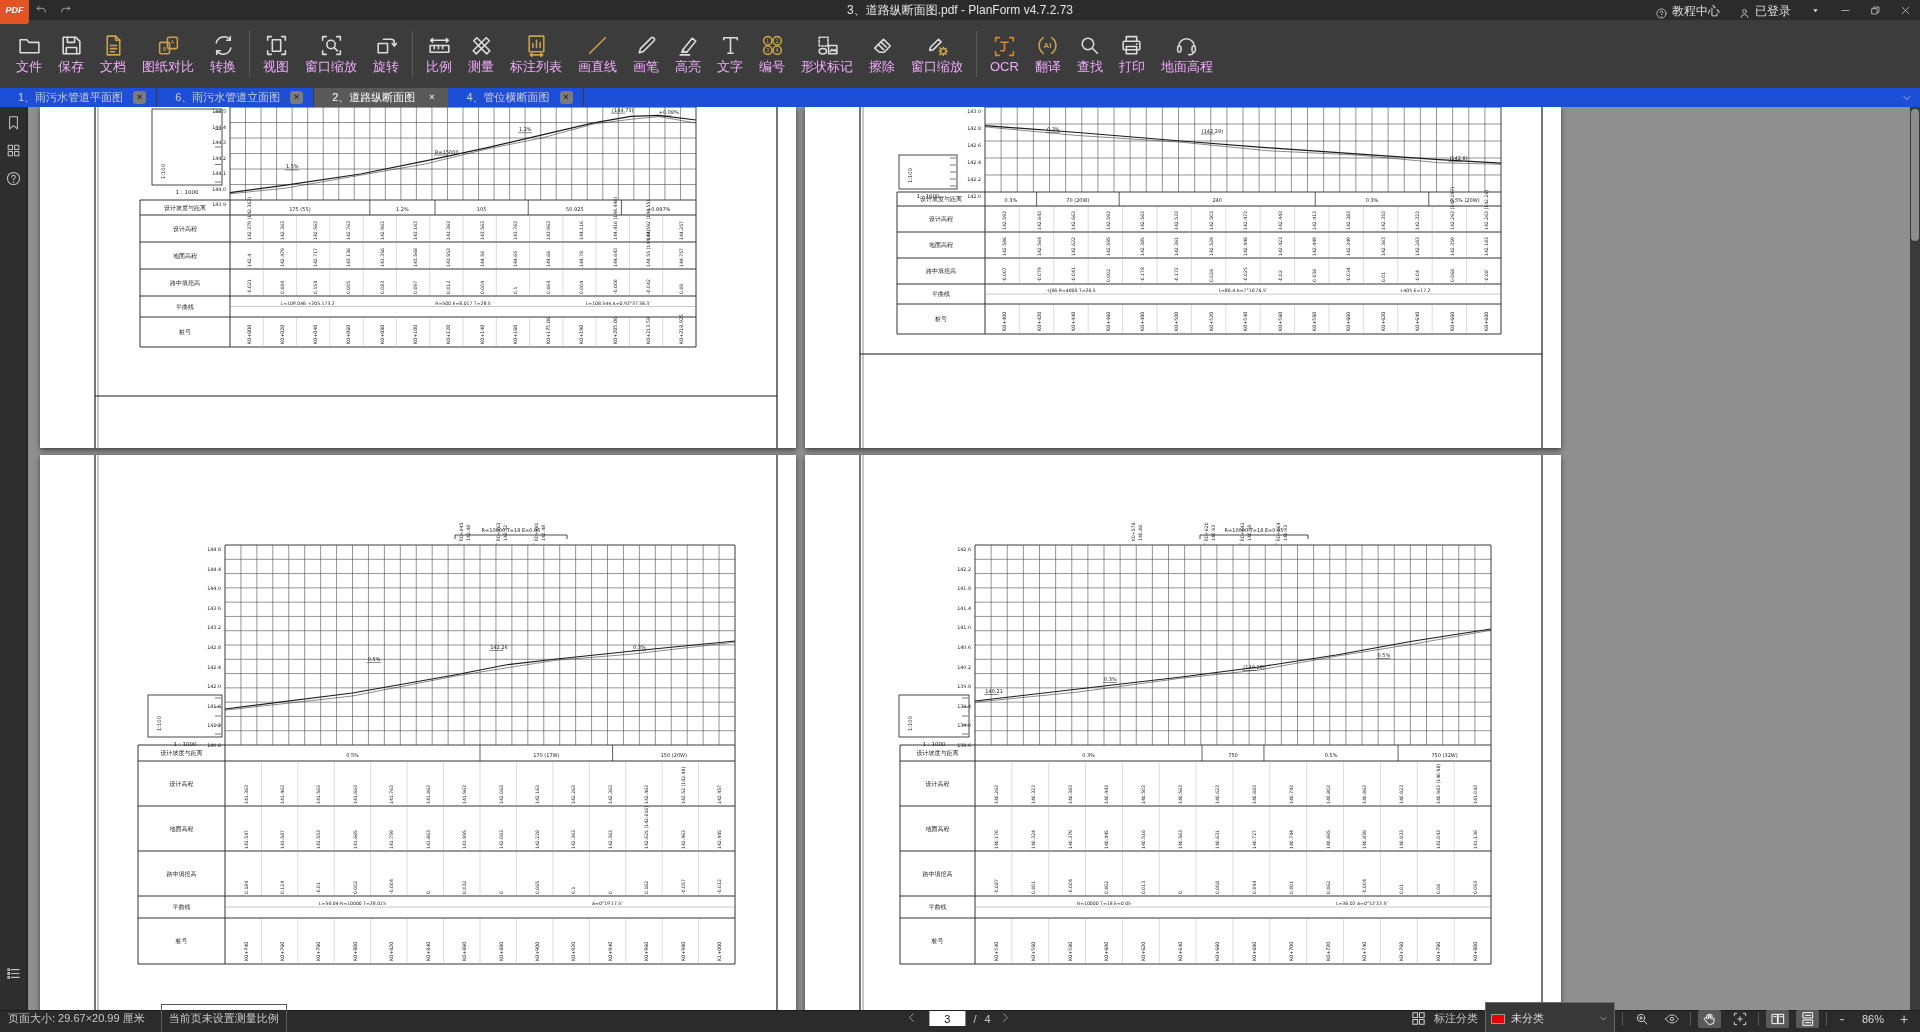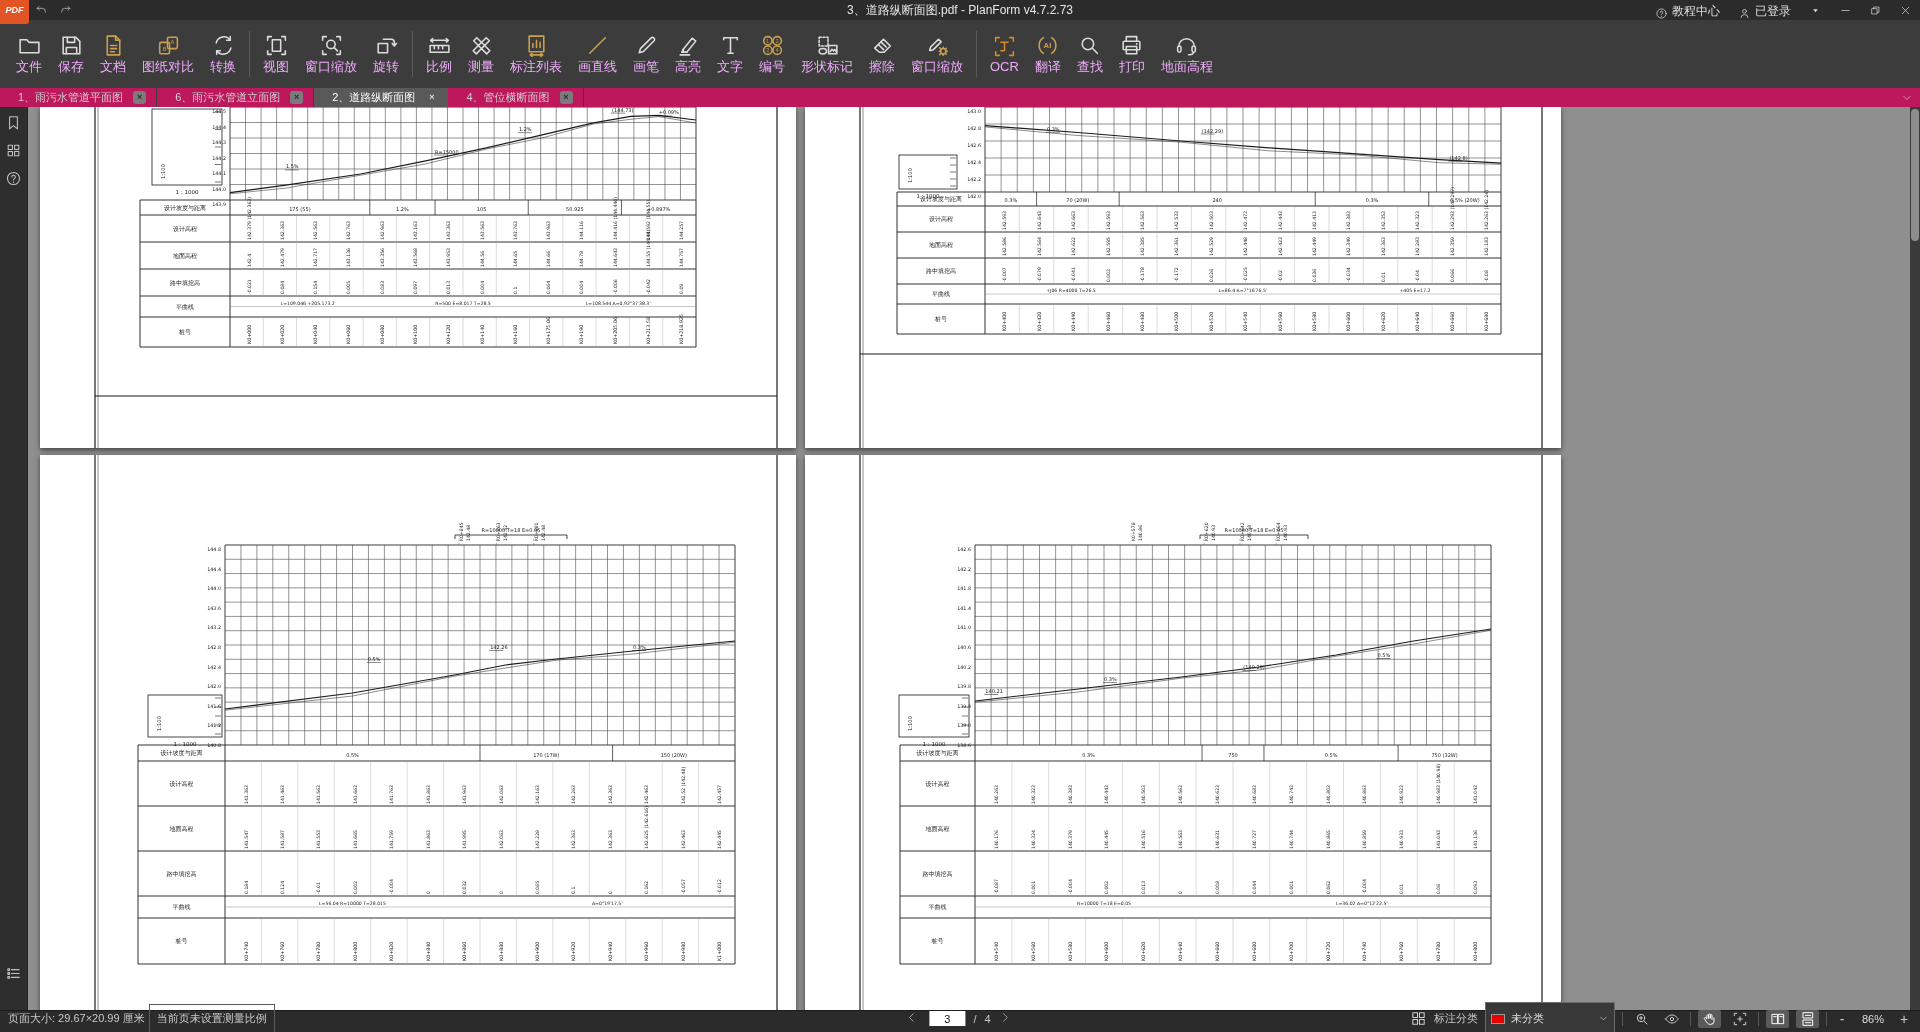--- a/index.html
+++ b/index.html
@@ -19,39 +19,39 @@
 .winbtn .ic{width:11px;height:11px}
 
 .toolbar{height:68px;background:#3c3c3c;display:flex;align-items:center;padding:0 8px}
 .tool{display:flex;flex-direction:column;align-items:center;justify-content:center;padding:0 8px;height:64px;color:#d9d9d9}
 .tool .ic{width:25px;height:25px;color:#dcdcdc}
 .tool.tone-gold .ic{color:#c9a14e}
 .tool.tone-orange .ic{color:#d9882a}
 .tl{font-size:13px;color:#f0abfc;white-space:nowrap}
 .tdiv{width:1px;height:46px;background:#5a5a5a;margin:0 5px}
 
-.tabbar{height:19px;background:#be185d;display:flex;align-items:stretch}
+.tabbar{height:19px;background:#1d4ed8;display:flex;align-items:stretch}
 .tab{display:flex;align-items:center;gap:10px;padding:0 10px 0 18px;font-size:11px;color:#cfcfcf;border-right:1px solid #3d3d3d;white-space:nowrap}
 .tab.active{background:#595959;color:#fff;border-right:none}
 .tab .x{width:13px;height:13px;border-radius:3px;background:#7b7b7b;color:#2e2e2e;font-size:9px;line-height:13px;text-align:center;font-weight:bold}
 .tab.active .x{background:transparent;color:#ddd}
 .tab-overflow{margin-left:auto;width:26px;display:flex;align-items:center;justify-content:center;color:#c5c5c5}
 .tab-overflow .ic{width:12px;height:12px}
 
 .workspace{display:flex;height:903px;position:relative}
 .sidebar{width:28px;background:#2e2e2e;display:flex;flex-direction:column;align-items:center;padding-top:7px;gap:11px;position:relative;border-right:1px solid #242424}
 .side-ic{width:17px;height:17px;color:#c2c2c2}
 .side-ic .ic{width:17px;height:17px}
 .side-bottom{position:absolute;bottom:28px}
 .viewport{flex:1;background:#8f8f8f;position:relative;overflow:hidden}
 .page{position:absolute;background:#fff;box-shadow:0 2px 5px rgba(0,0,0,.55);overflow:hidden}
 .vscroll{position:absolute;right:0;top:0;width:10px;height:100%;background:#3a3a3a}
 .vthumb{position:absolute;left:1px;top:2px;width:8px;height:132px;border-radius:4px;background:#8d8d8d}
 
-.statusbar{height:16px;background:#2b2b2b;border-top:1px solid #1d1d1d;display:flex;align-items:center;color:#c9c9c9;font-size:11px;position:relative;padding:0 8px;gap:4px}
+.statusbar{height:16px;background:#2b2b2b;border-top:1px solid #1d1d1d;display:flex;align-items:center;color:#c9c9c9;font-size:11px;position:relative;padding:0 8px;gap:16px}
 .sb-box{border:1px solid #5a5a5a;padding:14px 7px;height:17px;display:flex;align-items:center;white-space:nowrap}
 .sb-plain{white-space:nowrap}
 .sb-center{position:absolute;left:50%;transform:translateX(-50%);display:flex;align-items:center;gap:8px}
 .pg-chev{width:16px;height:16px;color:#b5b5b5}
 .pg-chev .ic{width:13px;height:13px}
 .pg-input{width:36px;height:15px;background:#fff;color:#111;border:none;text-align:center;font-size:11px;font-family:"Liberation Sans",sans-serif}
 .sb-right{margin-left:auto;display:flex;align-items:center;gap:7px}
 .sb-ic{width:17px;height:17px;color:#cfcfcf}
 .sb-ic .ic{width:17px;height:17px}
 .sb-btn{width:23px;height:18px;display:flex;align-items:center;justify-content:center;border-radius:2px;color:#cfcfcf}

